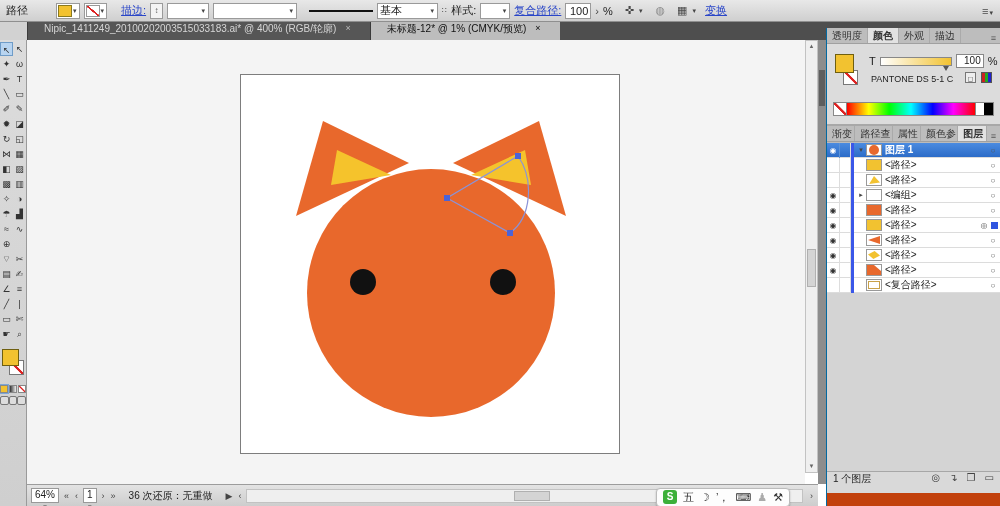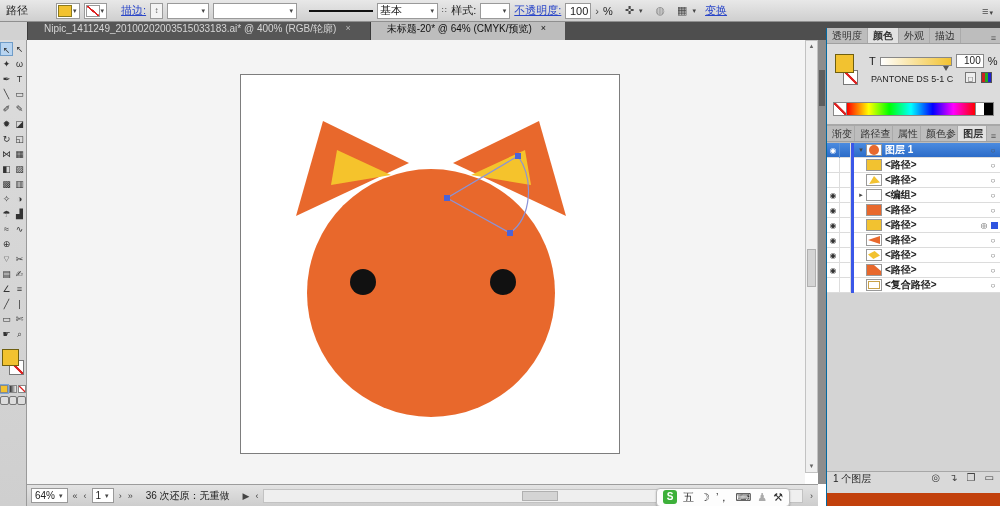--- a/index.html
+++ b/index.html
@@ -88,21 +88,21 @@
     background:linear-gradient(90deg,#c22 33%,#2a2 33% 66%,#22c 66%); }
   #spectrum { position:absolute; left:6px; bottom:8px; right:6px; height:14px; display:flex; border:1px solid #888; }
   #spec-none { width:13px; background:#fff; border-right:1px solid #888;
     background-image:linear-gradient(to top right,transparent 42%,#d22 46%,#d22 56%,transparent 60%); }
   #spec-grad { flex:1; background:linear-gradient(90deg,#f00,#ff0 17%,#0f0 33%,#0ff 50%,#00f 67%,#f0f 83%,#f00); }
   #spec-white { width:9px; background:#fff; border-left:1px solid #888; }
   #spec-black { width:9px; background:#000; }
 
   
   #layerslist { background:#fff; border-top:1px solid #bbb; }
-  .lrow { display:flex; align-items:center; height:15px; border-bottom:1px solid #dcdcdc; background:#fff; font-size:10px;font-weight:bold; }
+  .lrow { display:flex; align-items:center; height:15px; border-bottom:1px solid #dcdcdc; background:#fff; font-size:10px; }
   .lrow .eye { width:13px; text-align:center; font-size:8px; color:#333; border-right:1px solid #ddd; height:15px; line-height:15px; }
   .lrow .lockc { width:11px; border-right:1px solid #ddd; height:15px; }
   .lrow .cbar { width:3px; height:15px; background:#3a57e8; margin-right:2px; }
   .lrow .exp { width:10px; font-size:7px; color:#444; text-align:center; }
   .lrow .ind { width:10px; }
   .th { position:relative; width:16px; height:12px; border:1px solid #999; background:#fff; margin-right:3px; overflow:hidden; }
   .th::after { content:""; position:absolute; }
   .t-l1::after { inset:0 2px; border-radius:50%; background:#e8682c; }
   .t-y::after { inset:0; background:#f2c230; }
   .t-ytri::after { inset:1px; background:#f2c230; clip-path:polygon(10% 100%,50% 0,100% 80%); }
@@ -121,21 +121,21 @@
   #layersfill { background:#d4d4d4; height:178px; }
   #layersbottom { height:22px; background:#d9d9d9; border-top:1px solid #a7a7a7;
     display:flex; padding:0 6px; gap:10px; font-size:10px; }
   #layersbottom .lbicons { margin-left:auto; display:flex; gap:9px; color:#444; font-size:10px; }
 
   
   #statusbar { position:absolute; left:27px; top:484px; width:791px; height:22px;
     background:linear-gradient(#e3e3e3,#cdcdcd); border-top:1px solid #9c9c9c;
     display:flex; align-items:center; gap:4px; padding:0 4px; font-size:10px; }
   .sb-combo { background:#fff; border:1px solid #999; height:15px; display:inline-flex;
-    align-items:center; gap:3px; padding:0 3px; }
+    align-items:center; gap:3px; padding:0 3px;flex-direction:column; }
   .navbtn { color:#444; font-size:9px; padding:0 1px; }
   #undo-text { margin:0 8px; color:#222; white-space:nowrap; }
   #hscroll { flex:1; height:14px; background:#efefef; border:1px solid #c2c2c2;
     position:relative; margin-right:2px; }
   #hthumb { position:absolute; left:48%; top:1px; width:36px; height:10px; background:#d4d4d4; border:1px solid #b0b0b0; }
   #ime { position:absolute; right:12px; top:-2px; height:19px; background:#fdfdfd; border:1px solid #bbb;
     border-radius:4px; display:flex; align-items:center; gap:6px; padding:0 6px; box-shadow:0 1px 2px rgba(0,0,0,.25); }
   #ime-logo { width:14px; height:14px; background:#3db03a; color:#fff; border-radius:3px;
     font-weight:bold; font-size:10px; text-align:center; line-height:14px; }
   .ime-it { font-size:11px; color:#333; }
@@ -168,21 +168,21 @@
   <span class="combo" style="width:61px">
     <span>基本</span>
     <span class="arr">▾</span>
   </span>
   <span class="cbicon" style="font-size:8px">∷</span>
   <span class="cb-label">样式:</span>
   <span class="combo" style="width:30px">
     <span></span>
       <span class="arr">▾</span>
   </span>
-  <span class="cb-link">不透明度:</span>
+  <span class="cb-link">复合路径:</span>
   <span class="numbox">100</span>
   <span class="cbicon">›</span>
   <span class="cb-label">%</span>
   <span class="cbicon" style="margin-left:8px">✜</span>
   <span class="arr">▾</span>
   <span class="cbicon" style="margin-left:8px;color:#888">◍</span>
   <span class="cbicon" style="margin-left:8px">▦</span>
   <span class="arr">▾</span>
   <span class="cb-link" style="margin-left:4px">变换</span>
   <span style="margin-left:auto" class="cbicon">
@@ -190,21 +190,21 @@
   </span>
 </div>
 
 <div id="tabbar">
   <div id="tab-corner"></div>
   <div class="doctab inactive">
     <span>Nipic_1411249_20100202003515033183.ai*  @ 400% (RGB/轮廓)</span>
     <span class="tabclose">×</span>
   </div>
   <div class="doctab active">
-    <span>未标题-20* @ 64% (CMYK/预览)</span>
+    <span>未标题-12* @ 1% (CMYK/预览)</span>
     <span class="tabclose">×</span>
   </div>
 </div>
 
 <div id="toolbar">
   <div>
       <div class="trow">
         <span class="tool act">↖</span>
         <span class="tool">↖</span>
       </div>

